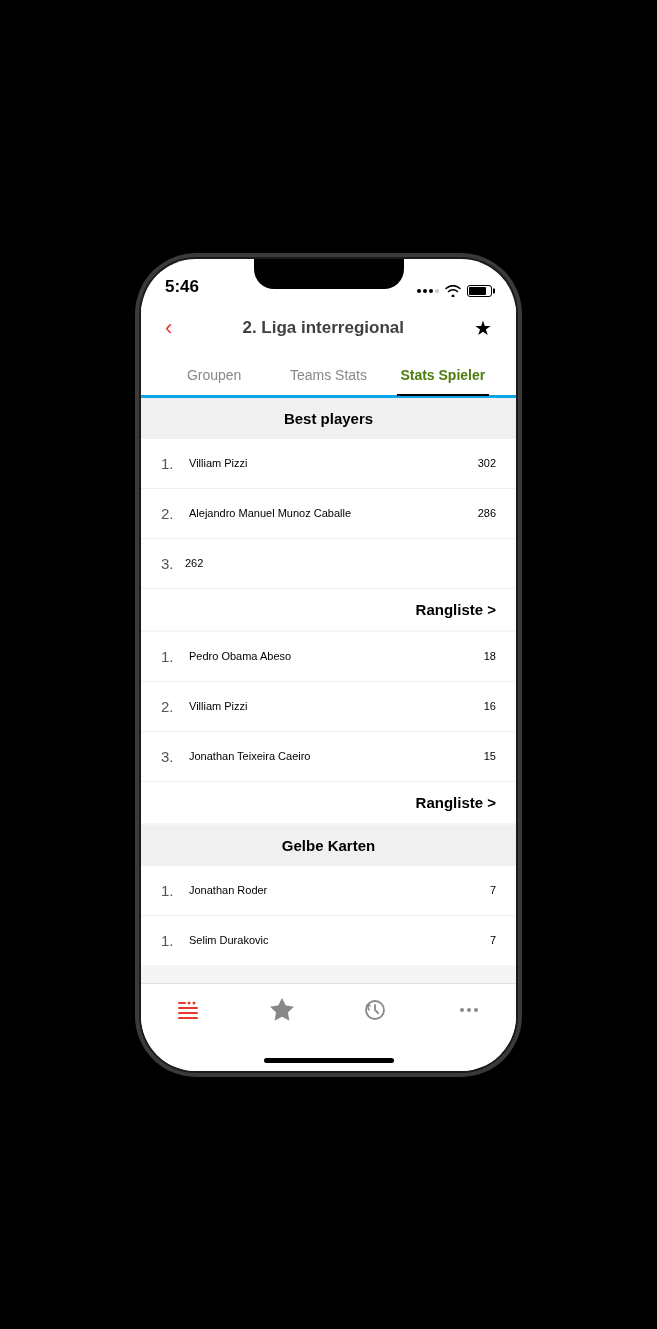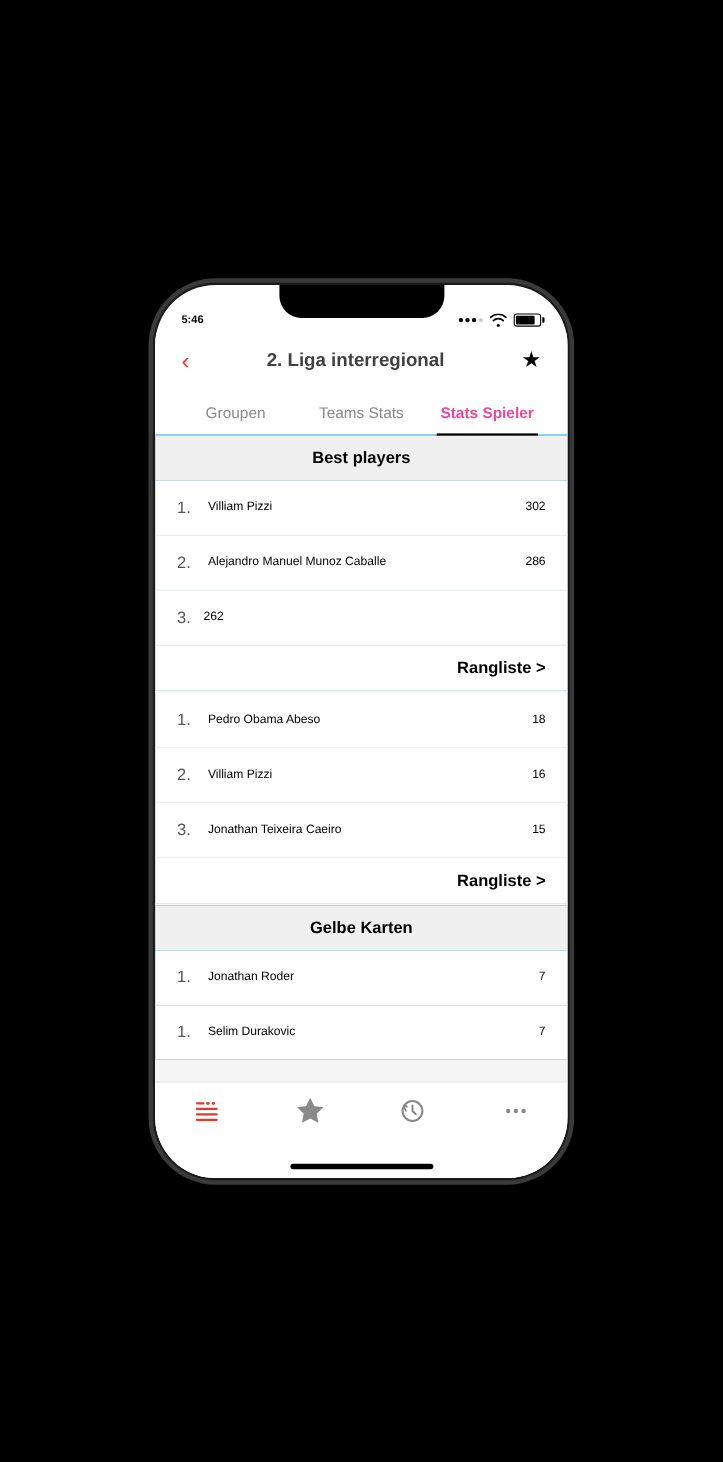--- a/index.html
+++ b/index.html
@@ -42,21 +42,21 @@
       height: 44px;
       display: flex;
       align-items: flex-end;
       justify-content: space-between;
       padding: 0 24px 6px;
       position: relative;
       z-index: 10;
     }
 
     .status-time {
-      font-size: 10px;
+      font-size: 17px;
       font-weight: 600;
       color: #000;
     }
 
     .status-icons {
       display: flex;
       align-items: center;
       gap: 6px;
     }
 
@@ -135,38 +135,38 @@
     .star-button {
       color: #000;
       font-size: 20px;
       cursor: pointer;
       padding: 4px;
     }
 
     
     .tab-bar {
       display: flex;
-      border-bottom: 1px solid #0ea5e9;
+      border-bottom: 3px solid #0ea5e9;
       background: #fff;
       padding: 0 16px;
     }
 
     .tab-item {
       flex: 1;
       text-align: center;
       padding: 10px 4px 12px;
       font-size: 14px;
       color: #888;
       cursor: pointer;
       position: relative;
       font-weight: 500;
     }
 
     .tab-item.active {
-      color: #ec4899;
+      color: #4d7c0f;
       font-weight: 700;
     }
 
     .tab-item.active::after {
       content: '';
       position: absolute;
       bottom: -1px;
       left: 10%;
       right: 10%;
       height: 2px;
@@ -175,21 +175,21 @@
 
     
     .content {
       flex: 1;
       overflow-y: auto;
       background: #f5f5f5;
     }
 
     .section {
       margin-bottom: 2px;
-      background: #0369a1;
+      background: #ec4899;
     }
 
     .section-header {
       background: #f0f0f0;
       padding: 12px 16px;
       font-size: 15px;
       font-weight: 700;
       color: #000;
       text-align: center;
     }

